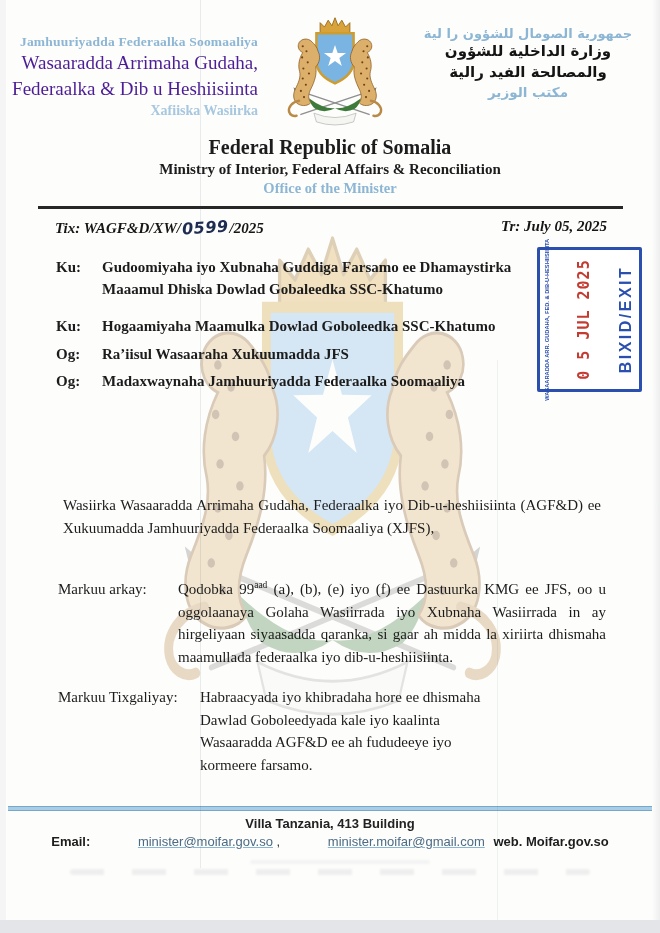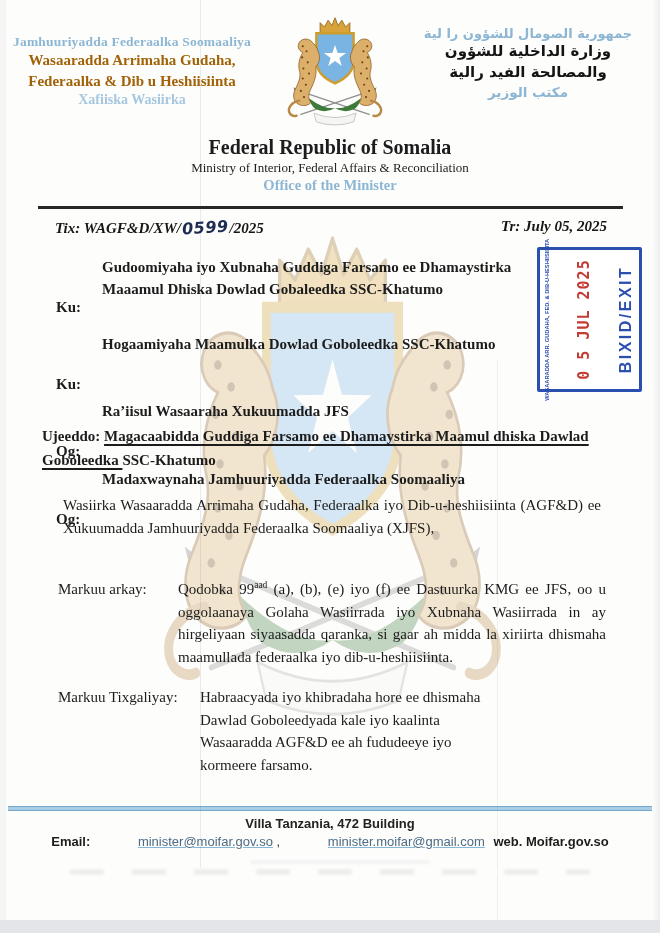--- a/index.html
+++ b/index.html
@@ -20,52 +20,52 @@
   .smudge-1 { left:70px; top:869px; width:520px; height:6px; border-radius:3px;
               background:repeating-linear-gradient(90deg, rgba(40,50,60,.07) 0 34px, transparent 34px 62px);
               filter:blur(1px); }
   .smudge-2 { left:250px; top:860px; width:180px; height:4px; border-radius:2px;
               background:rgba(40,50,60,.05); filter:blur(1px); }
 
   
   .watermark { left:90px; top:222px; width:485px; height:550px; opacity:.30; }
 
   
-  .hdr-left { left:6px; top:34px; width:252px; text-align:center; }
+  .hdr-left { left:6px; top:34px; width:252px; text-align:right; }
   .hdr-left .l1 { font-size:13.5px; font-weight:bold; color:#8cb6d4; letter-spacing:.2px; }
-  .hdr-left .l2, .hdr-left .l3 { font-size:15px; font-weight:bold; color:#a16207; line-height:1.38; }
+  .hdr-left .l2, .hdr-left .l3 { font-size:19px; font-weight:normal; color:#4c1d95; line-height:1.38; }
   .hdr-left .l4 { font-size:14px; font-weight:bold; color:#a6c7df; margin-top:1px; }
 
   .emblem { left:263px; top:14px; width:144px; height:124px; }
 
   .hdr-right { left:402px; top:26px; width:252px; text-align:center; direction:rtl;
                font-family:"DejaVu Sans", sans-serif; }
   .hdr-right .l1 { font-size:13px; font-weight:bold; color:#8cb6d4; }
   .hdr-right .l2, .hdr-right .l3 { font-size:15px; font-weight:bold; color:#141414; line-height:1.4; }
   .hdr-right .l4 { font-size:13.5px; font-weight:bold; color:#8cb6d4; margin-top:1px; }
 
   .hdr-center { left:0; top:136px; width:660px; text-align:center; }
   .hdr-center .c1 { font-size:20px; font-weight:bold; }
-  .hdr-center .c2 { font-size:13px; font-weight:normal; line-height:1.4; }
+  .hdr-center .c2 { font-size:15px; font-weight:bold; line-height:1.4; }
   .hdr-center .c3 { font-size:14.5px; font-weight:bold; color:#8cb6d4; }
 
   .rule { left:38px; top:206px; width:585px; height:2.5px; background:#272727; }
 
   
   .ref-row { left:55px; top:218px; width:552px; display:flex; justify-content:space-between;
              font-weight:bold; font-style:italic; font-size:15px; color:#161616; }
   .tix-number { font-family:"DejaVu Sans", sans-serif; font-weight:bold; font-style:italic;
                 font-size:16px; color:#1e2c52; display:inline-block; transform:rotate(-4deg);
                 letter-spacing:.5px; padding:0 1px; }
 
   
   .recipients { left:56px; top:256px; width:462px; }
   .rcp-row { display:flex; font-weight:bold; font-size:15px; line-height:1.48; margin-bottom:5px; }
   .rcp-row.first { margin-bottom:15px; }
-  .rcp-label { width:46px; flex:none;margin-top:40px; }
+  .rcp-label { width:46px; flex:none; }
   .rcp-text { flex:1; }
 
   
   .stamp-wrap { left:537px; top:247px; width:105px; height:145px; }
   .stamp { position:absolute; left:-20px; top:20px; width:145px; height:105px;
            transform:rotate(-90deg); border:3px solid #2a4fae; border-radius:2px;
            background:rgba(255,255,255,.88);
            display:flex; flex-direction:column; align-items:center; justify-content:space-between;
            padding:4px 2px; box-sizing:border-box; }
   .stamp-org { font-family:"Liberation Sans", sans-serif; font-size:6px; font-weight:bold;
@@ -199,39 +199,35 @@
   </div>
 
   <div class="abs stamp-wrap">
     <div class="stamp">
       <div class="stamp-org">WASAARADDA ARR. GUDAHA, FED. &amp; DIB-U-HESHIISIINTA</div>
       <div class="stamp-date">0 5 JUL 2025</div>
       <div class="stamp-action">BIXID/EXIT</div>
     </div>
   </div>
 
-  <div class="abs subject">
-    <span>Ujeeddo:</span>
-    <span class="u">Magacaabidda Guddiga Farsamo ee Dhamaystirka Maamul dhiska Dawlad Goboleedka </span><span>SSC-Khatumo</span>
-  </div>
 
   <div class="abs intro">Wasiirka Wasaaradda Arrimaha Gudaha, Federaalka iyo Dib-u-heshiisiinta (AGF&amp;D) ee Xukuumadda Jamhuuriyadda Federaalka Soomaaliya (XJFS),</div>
 
   <div class="clause clause-1">
     <div class="cl-label">Markuu arkay:</div>
     <div class="cl-text"><span>Qodobka 99</span><sup>aad</sup><span> (a), (b), (e) iyo (f) ee Dastuurka KMG ee JFS, oo u oggolaanaya Golaha Wasiirrada iyo Xubnaha Wasiirrada in ay hirgeliyaan siyaasadda qaranka, si gaar ah midda la xiriirta dhismaha maamullada federaalka iyo dib-u-heshiisiinta.</span></div>
   </div>
 
   <div class="clause clause-2">
     <div class="cl-label">Markuu Tixgaliyay:</div>
     <div class="cl-text">Habraacyada iyo khibradaha hore ee dhismaha Dawlad Goboleedyada kale iyo kaalinta Wasaaradda AGF&amp;D ee ah fududeeye iyo kormeere farsamo.</div>
   </div>
 
   <div class="abs footer-rule"></div>
-  <div class="abs footer-address">Villa Tanzania, 472 Building</div>
+  <div class="abs footer-address">Villa Tanzania, 413 Building</div>
   <div class="abs footer-email">
     <span class="lbl">Email:</span>
     <span class="email-link">minister@moifar.gov.so</span><span class="sep"> , </span><span class="email-link">minister.moifar@gmail.com</span>
     <span class="web">web. Moifar.gov.so</span>
   </div>
 
   <div class="abs fold-1"></div>
   <div class="abs fold-2"></div>
   <div class="abs smudge-1"></div>
   <div class="abs smudge-2"></div>

